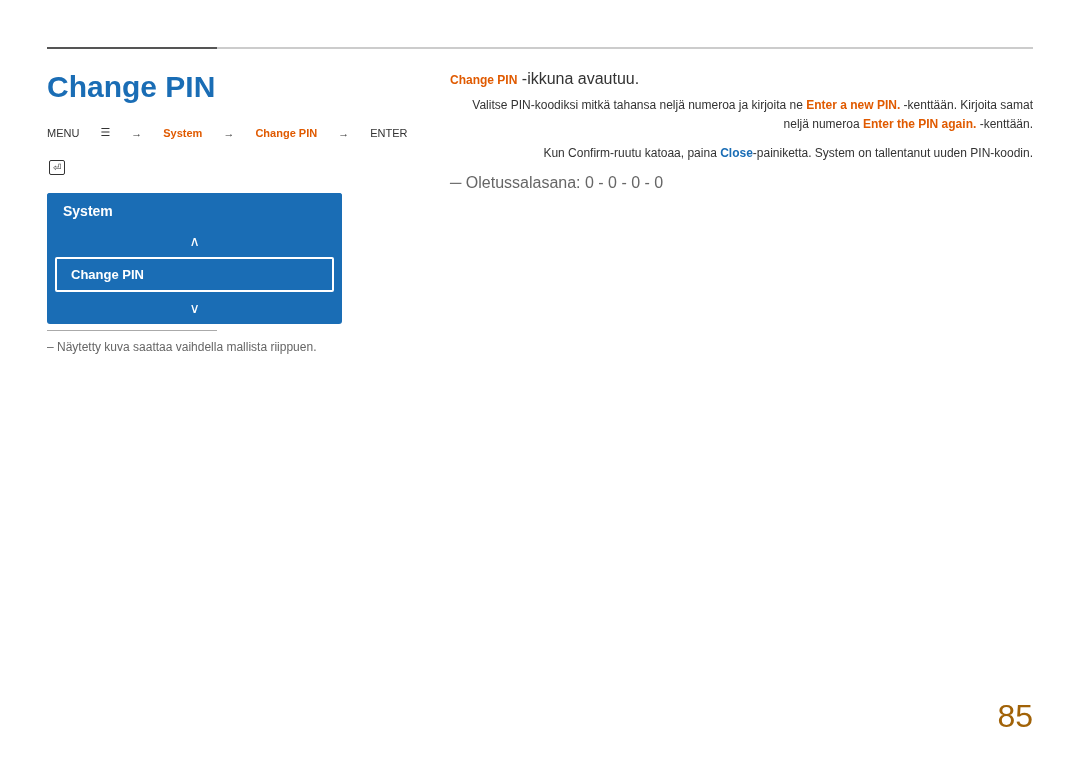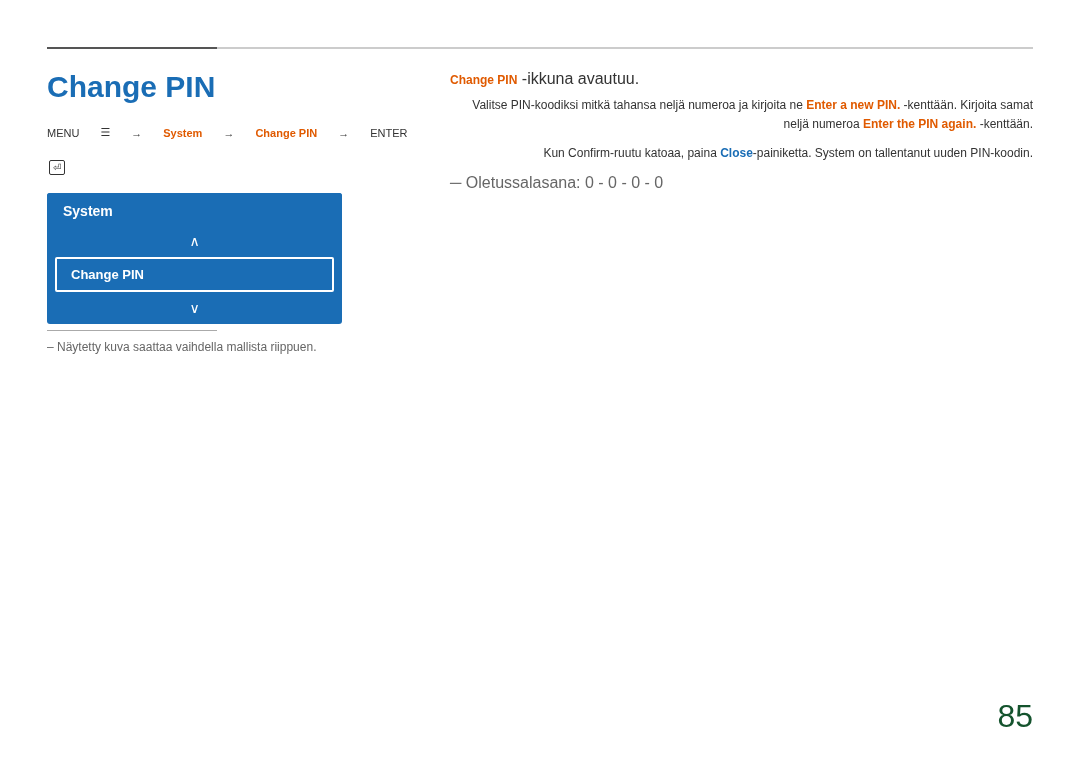--- a/index.html
+++ b/index.html
@@ -169,21 +169,21 @@
 
     .default-pin::before {
       content: '─ ';
     }
 
     .page-number {
       position: absolute;
       bottom: 28px;
       right: 47px;
       font-size: 32px;
-      color: #14532d;
+      color: #a16207;
       font-weight: 300;
     }
 
     .enter-icon {
       display: inline-block;
       font-size: 10px;
       vertical-align: middle;
       margin: 0 2px;
       border: 1px solid #333;
       padding: 1px 3px;

